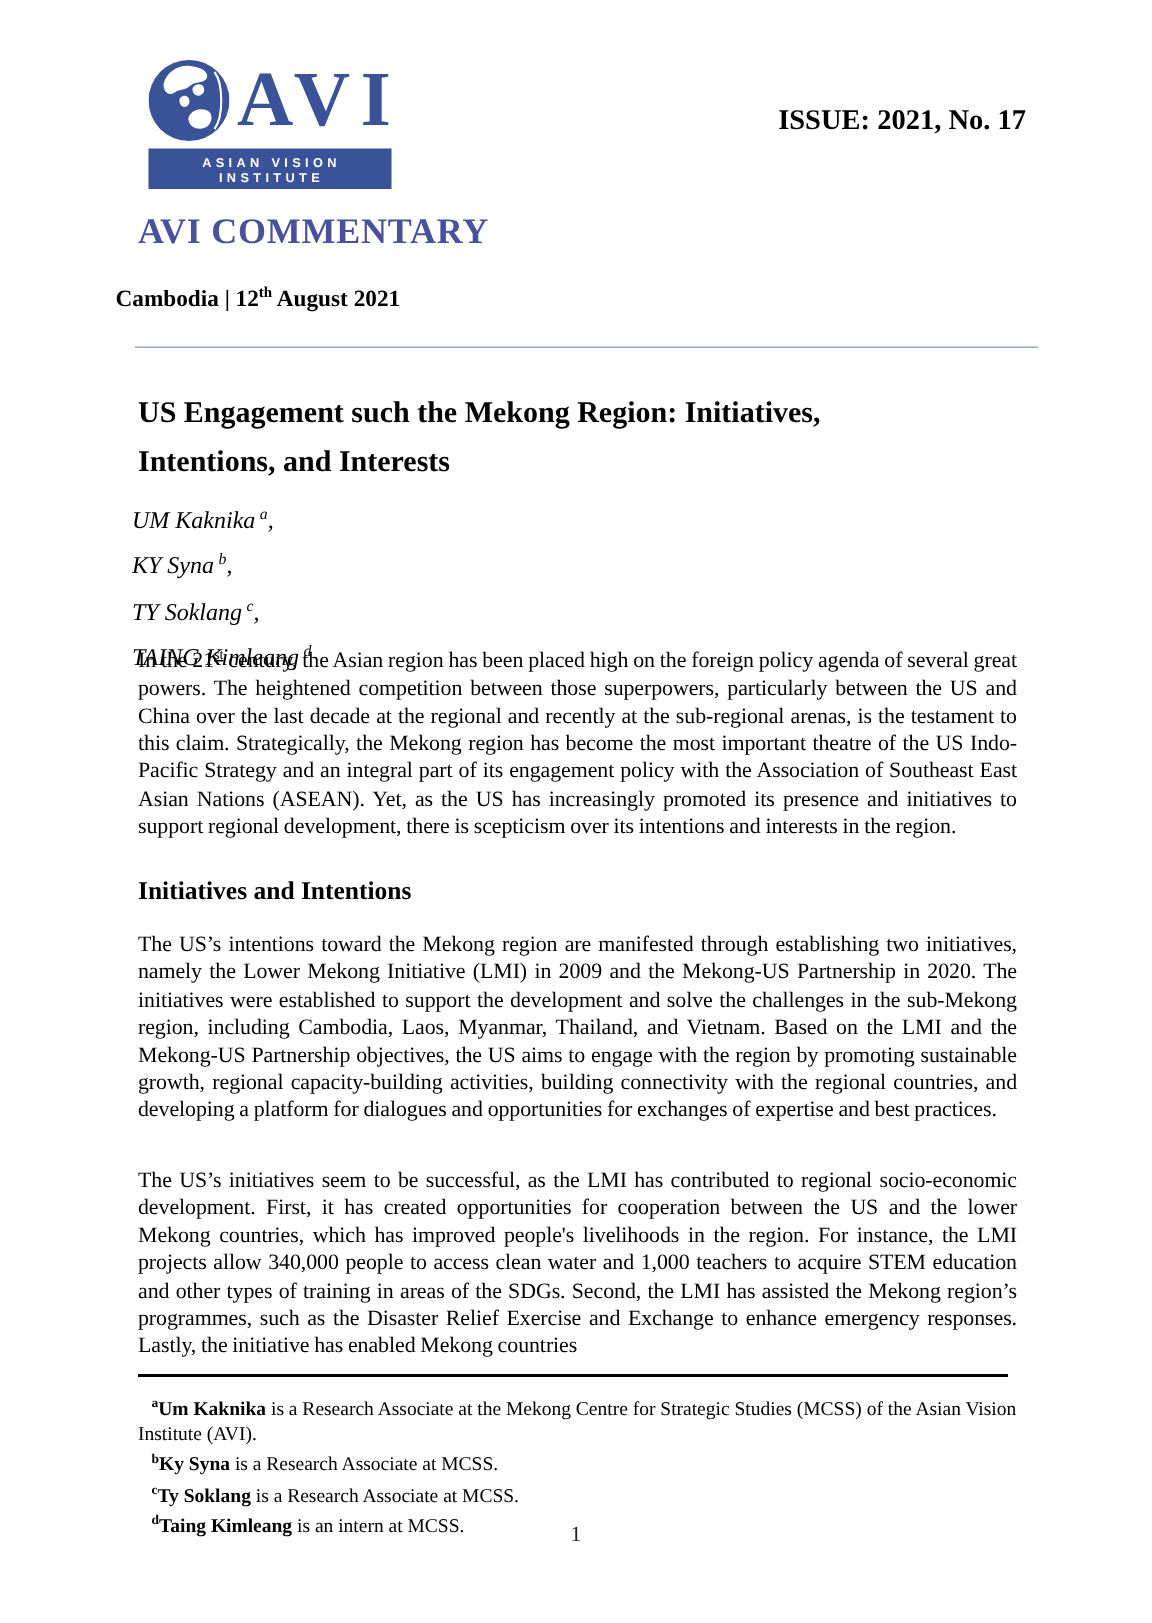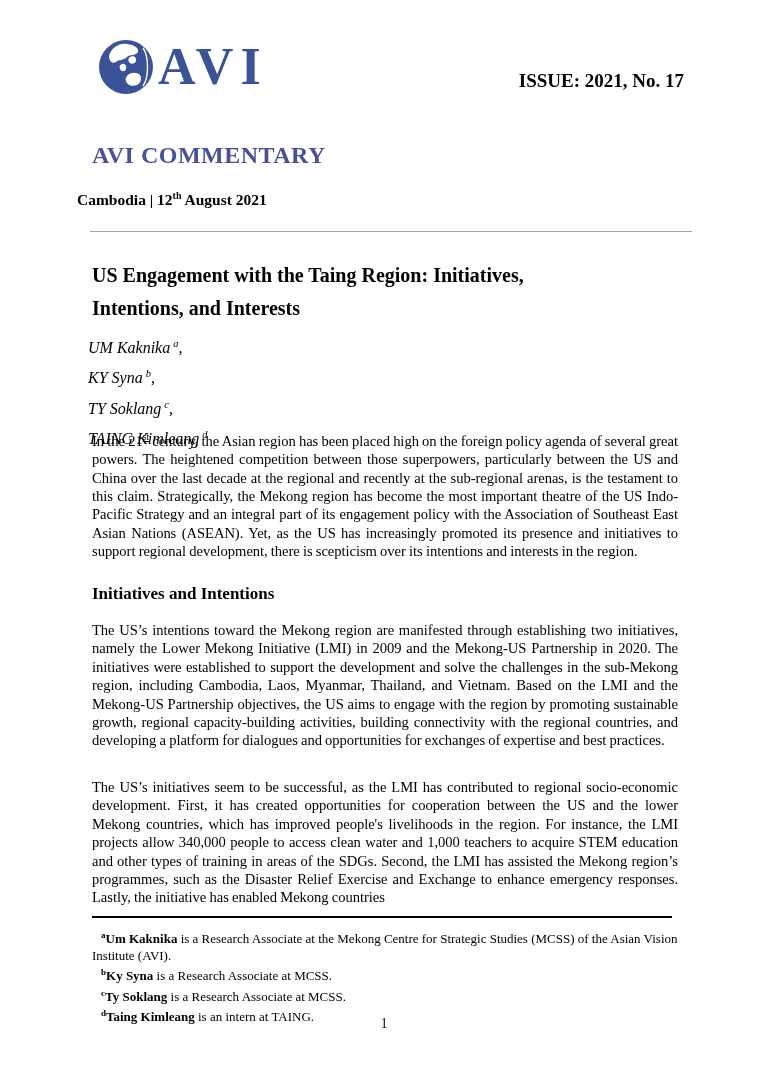--- a/index.html
+++ b/index.html
@@ -112,32 +112,33 @@
       <svg class="globe" viewBox="0 0 54 54">
         <circle cx="27" cy="27" r="27" fill="#3a5398"></circle>
         <path fill="#ffffff" d="M10,16 C12,8 20,3 28,4 C36,5 40,8 39,12 C37,16 31,14 28,17 C24,21 20,19 17,22 C13,24 10,21 10,16 Z"></path>
         <path fill="#ffffff" d="M31,17 C34,15 38,17 37,21 C36,24 32,25 30,22 C29,20 29,18 31,17 Z"></path>
         <path fill="#ffffff" d="M23,24 C26,23 28,26 27,29 C26,32 22,32 21,29 C20,26 21,25 23,24 Z"></path>
         <path fill="#ffffff" d="M28,36 C31,32 38,32 41,35 C43,38 42,43 38,45 C33,47 28,45 27,41 C26,39 27,37 28,36 Z"></path>
         <path fill="none" stroke="#ffffff" stroke-width="1.4" d="M44,8 C50,16 50,38 44,46"></path>
       </svg>
       <span class="logo-acronym">AVI</span>
     </div>
+    <div class="logo-bar">ASIAN VISION INSTITUTE</div>
   </div>
 
   <div class="issue">ISSUE: 2021, No. 17</div>
 
   <div class="masthead">AVI COMMENTARY</div>
 
   <div class="dateline"><span>Cambodia | 12</span><sup>th</sup><span> August 2021</span></div>
 
   <div class="top-rule"></div>
 
   <div class="title">
-    <div>US Engagement with the Taing Region: Initiatives,</div>
+    <div>US Engagement such the Mekong Region: Initiatives,</div>
     <div>Intentions, and Interests</div>
   </div>
 
   <div class="authors">
     <div class="author-row"><span>UM Kaknika</span><sup>a</sup><span>,</span></div>
     <div class="author-row"><span>KY Syna</span><sup>b</sup><span>,</span></div>
     <div class="author-row"><span>TY Soklang</span><sup>c</sup><span>,</span></div>
     <div class="author-row"><span>TAING Kimleang</span><sup>d</sup><span></span></div>
   </div>
 
@@ -148,18 +149,18 @@
   <div class="body-para" id="para2">The US’s intentions toward the Mekong region are manifested through establishing two initiatives, namely the Lower Mekong Initiative (LMI) in 2009 and the Mekong-US Partnership in 2020. The initiatives were established to support the development and solve the challenges in the sub-Mekong region, including Cambodia, Laos, Myanmar, Thailand, and Vietnam. Based on the LMI and the Mekong-US Partnership objectives, the US aims to engage with the region by promoting sustainable growth, regional capacity-building activities, building connectivity with the regional countries, and developing a platform for dialogues and opportunities for exchanges of expertise and best practices.</div>
 
   <div class="body-para" id="para3">The US’s initiatives seem to be successful, as the LMI has contributed to regional socio-economic development. First, it has created opportunities for cooperation between the US and the lower Mekong countries, which has improved people's livelihoods in the region. For instance, the LMI projects allow 340,000 people to access clean water and 1,000 teachers to acquire STEM education and other types of training in areas of the SDGs. Second, the LMI has assisted the Mekong region’s programmes, such as the Disaster Relief Exercise and Exchange to enhance emergency responses. Lastly, the initiative has enabled Mekong countries</div>
 
   <div class="footnote-rule"></div>
 
   <div class="footnotes">
     <div class="fn"><sup>a</sup><span class="fn-name">Um Kaknika</span><span> is a Research Associate at the Mekong Centre for Strategic Studies (MCSS) of the Asian Vision Institute (AVI).</span></div>
     <div class="fn"><sup>b</sup><span class="fn-name">Ky Syna</span><span> is a Research Associate at MCSS.</span></div>
     <div class="fn"><sup>c</sup><span class="fn-name">Ty Soklang</span><span> is a Research Associate at MCSS.</span></div>
-    <div class="fn"><sup>d</sup><span class="fn-name">Taing Kimleang</span><span> is an intern at TAING.</span></div>
+    <div class="fn"><sup>d</sup><span class="fn-name">Taing Kimleang</span><span> is an intern at MCSS.</span></div>
   </div>
 
   <div class="page-number">1</div>
 
 </div>
 
 </body></html>

